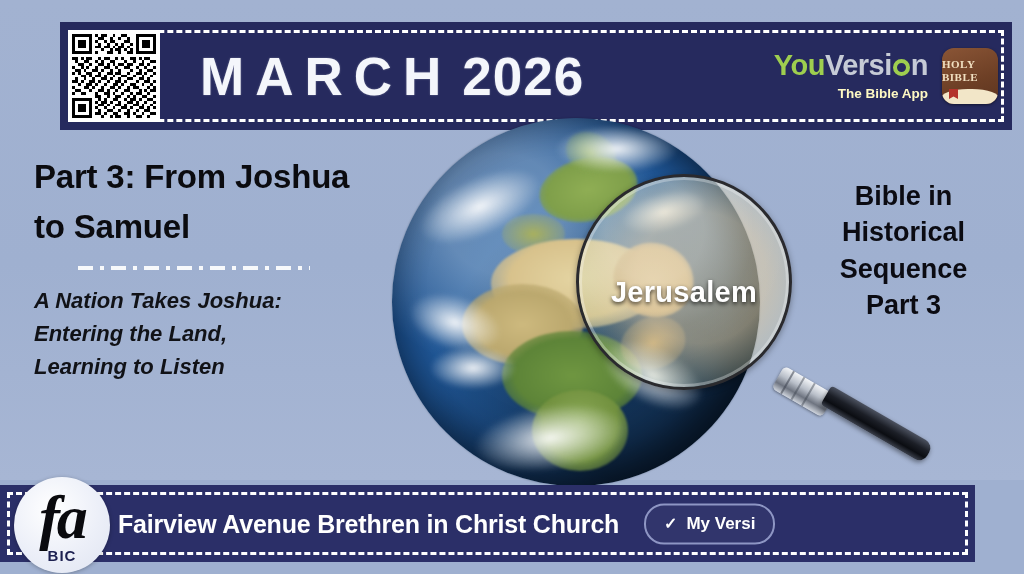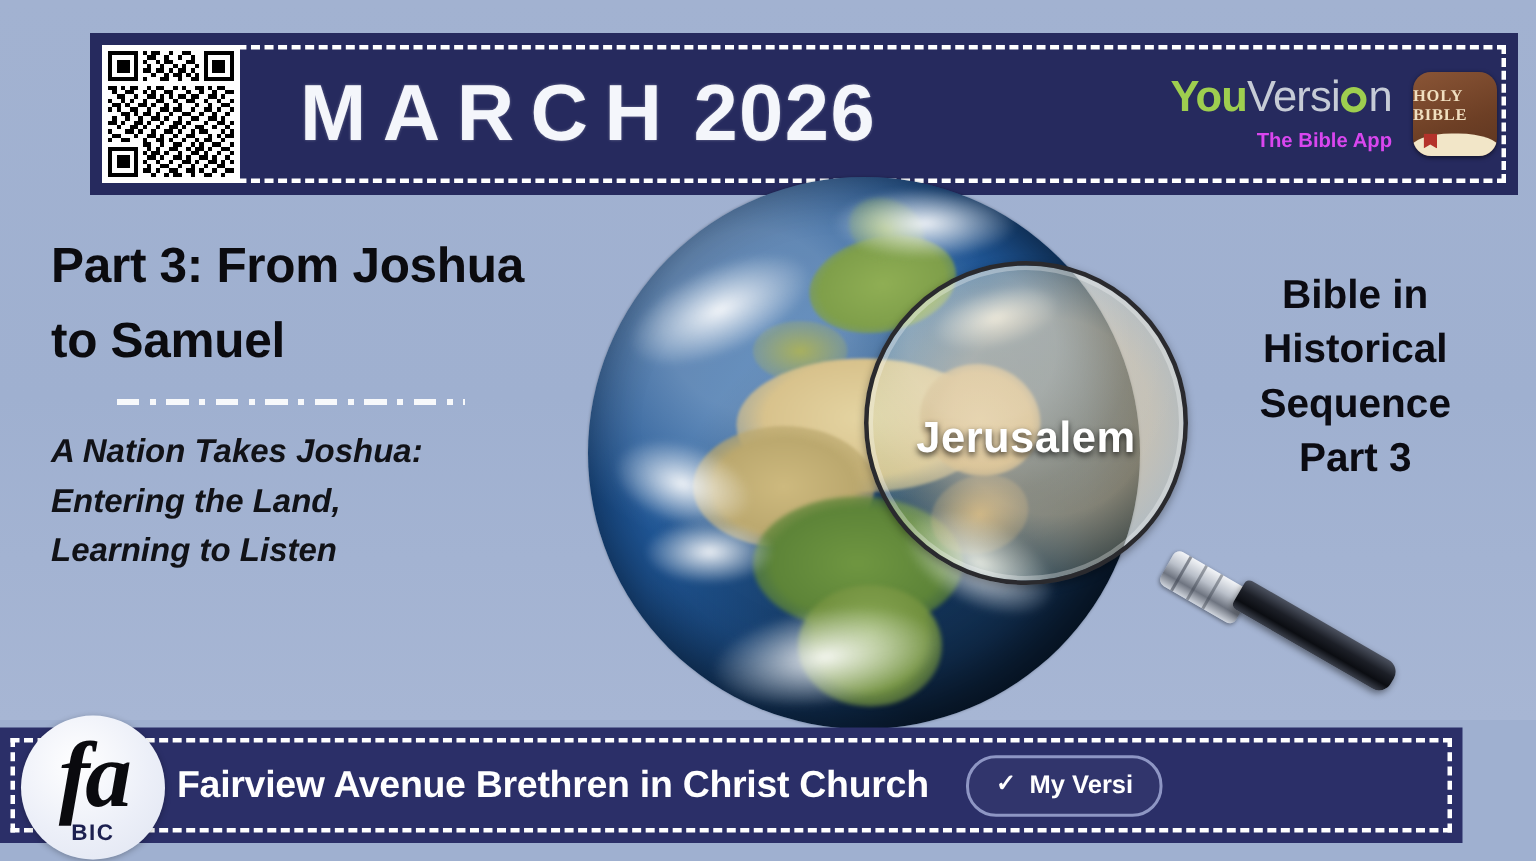--- a/index.html
+++ b/index.html
@@ -40,28 +40,28 @@
   .qr-wrap svg{display:block;width:100%;height:100%;}
 
   
   .yv-block{
     position:absolute;right:84px;top:50%;transform:translateY(-50%);
     width:170px;text-align:right;
   }
   .yv-word{font-size:29px;line-height:1;font-weight:bold;white-space:nowrap;letter-spacing:-.5px;}
   .yv-you{color:#9cc котор;}
   .yv-you{color:#9ece4f;}
-  .yv-ver{color:#c6cbd6;font-weight:normal;}
+  .yv-ver{color:#c6cbd6;font-weight:bold;}
   .yv-ring{
     display:inline-block;width:17px;height:17px;border-radius:50%;
     border:4px solid #9ece4f;box-sizing:border-box;
     vertical-align:-1px;margin:0 1px;position:relative;
   }
   .yv-tag{
-    color:#d946ef;font-size:13.5px;font-weight:bold;margin-top:6px;white-space:nowrap;
+    color:#fef9c3;font-size:13.5px;font-weight:bold;margin-top:6px;white-space:nowrap;
   }
   
   .bible-icon{
     position:absolute;right:14px;top:50%;transform:translateY(-50%);
     width:56px;height:56px;border-radius:12px;
     background:linear-gradient(160deg,#8a5536 0%, #6d3f25 60%, #5d3520 100%);
     overflow:hidden;box-shadow:0 1px 3px rgba(0,0,0,.5);
   }
   .bible-icon .bi-text{
     position:absolute;left:0;right:0;top:10px;text-align:left;

